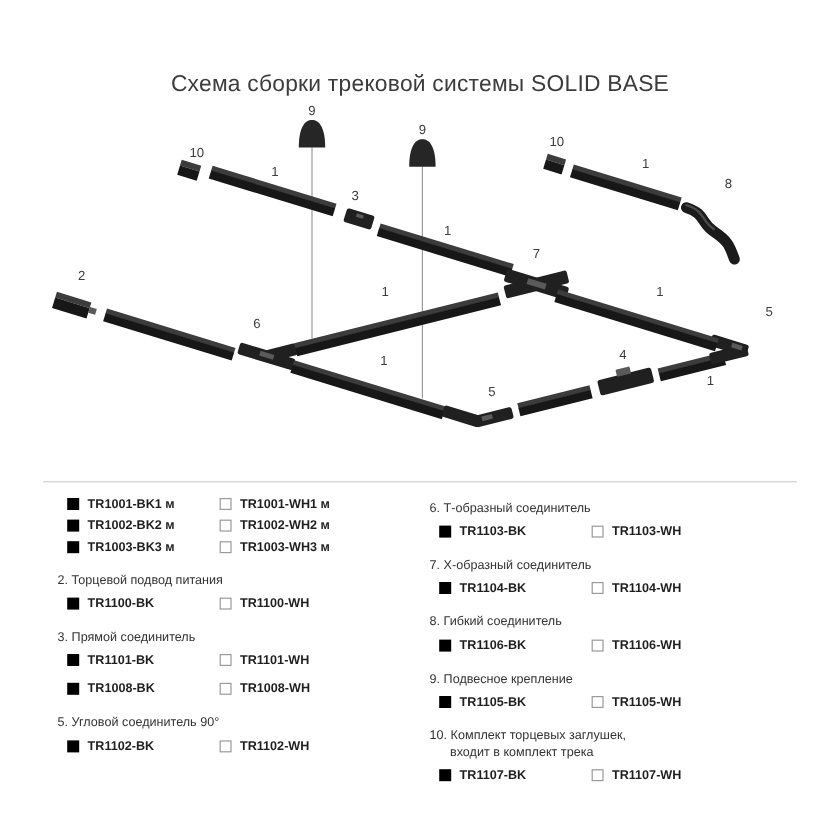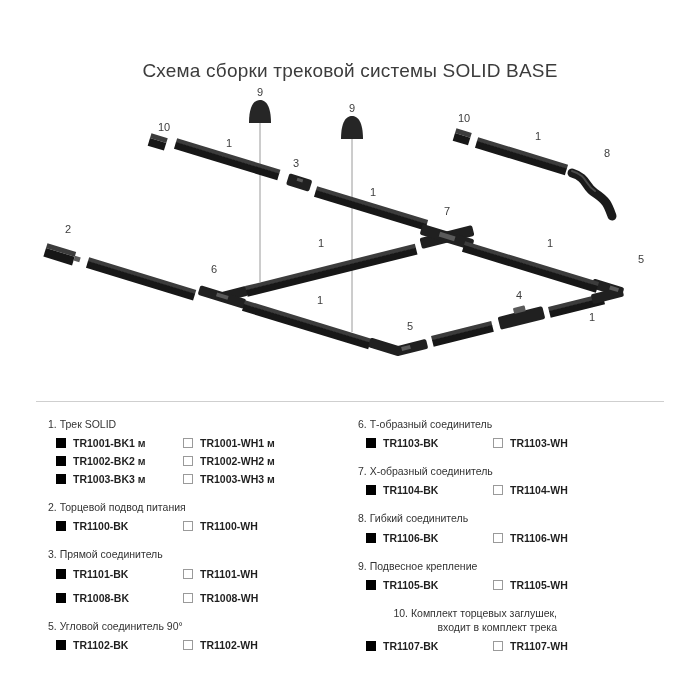--- a/index.html
+++ b/index.html
@@ -9,21 +9,21 @@
          font-size:19px;color:#3c3c3c;letter-spacing:.2px;}
   .diagram-wrap{position:absolute;top:85px;left:0;width:700px;height:310px;}
   .divider{position:absolute;top:401px;left:36px;width:628px;height:0;
            border-top:1px solid #cfcfcf;}
   .legend{position:absolute;top:414px;left:48px;display:flex;}
   .col{width:310px;display:flex;flex-direction:column;}
   .col.right{width:300px;}
   .sec{margin-bottom:6px;}
   .sec-title{font-size:10.5px;color:#333;margin:3px 0 6px 0;line-height:1.35;
              padding-left:17px;text-indent:-17px;max-width:262px;}
-  .sec-title.narrow{max-width:182px;text-align:right;}
+  .sec-title.narrow{max-width:182px;}
   .row{display:flex;align-items:center;margin:0 0 6px 8px;}
   .pair{display:flex;align-items:center;width:127px;}
   .pair.last{width:auto;text-align:center;}
   .sw{width:10px;height:10px;margin-right:7px;flex:none;}
   .sw.bk{background:#000;}
   .sw.wh{background:#fff;border:1px solid #9a9a9a;box-sizing:border-box;}
   .code{font-size:10.5px;font-weight:bold;color:#1f1f1f;white-space:nowrap;}
   .len{font-size:10.5px;font-weight:bold;color:#1f1f1f;margin-left:0;}
   
   .tface{fill:#3c3c3c;}
@@ -170,21 +170,20 @@
     </svg>
   </div>
 
   <div class="divider"></div>
 
   <div class="legend">
 
     <div class="col">
 
       <div class="sec">
-        <div class="sec-title">1. Трек SOLID</div>
         <div class="row">
           <span class="pair">
             <span class="sw bk"></span>
             <span class="code">TR1001-BK</span>
             <span class="len">1 м</span>
           </span>
           <span class="pair last">
             <span class="sw wh"></span>
             <span class="code">TR1001-WH</span>
             <span class="len">1 м</span>

